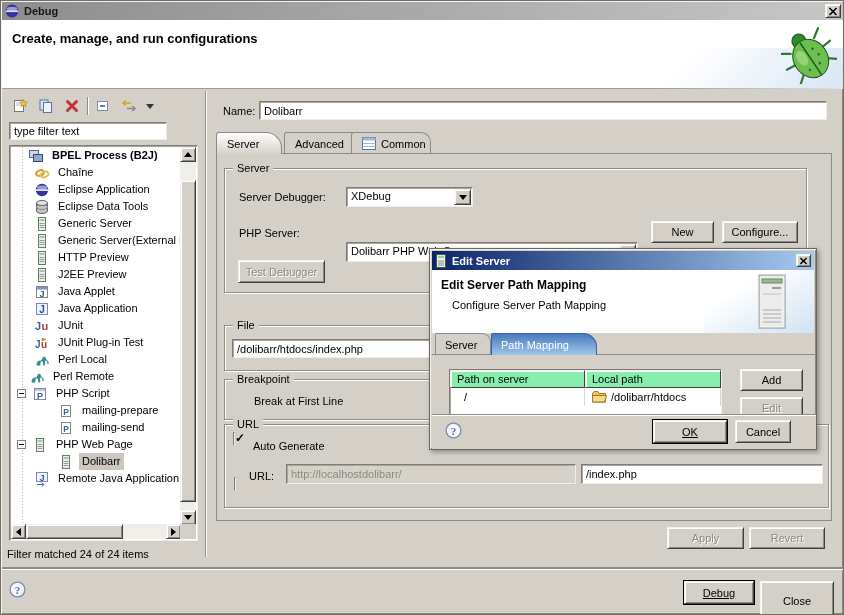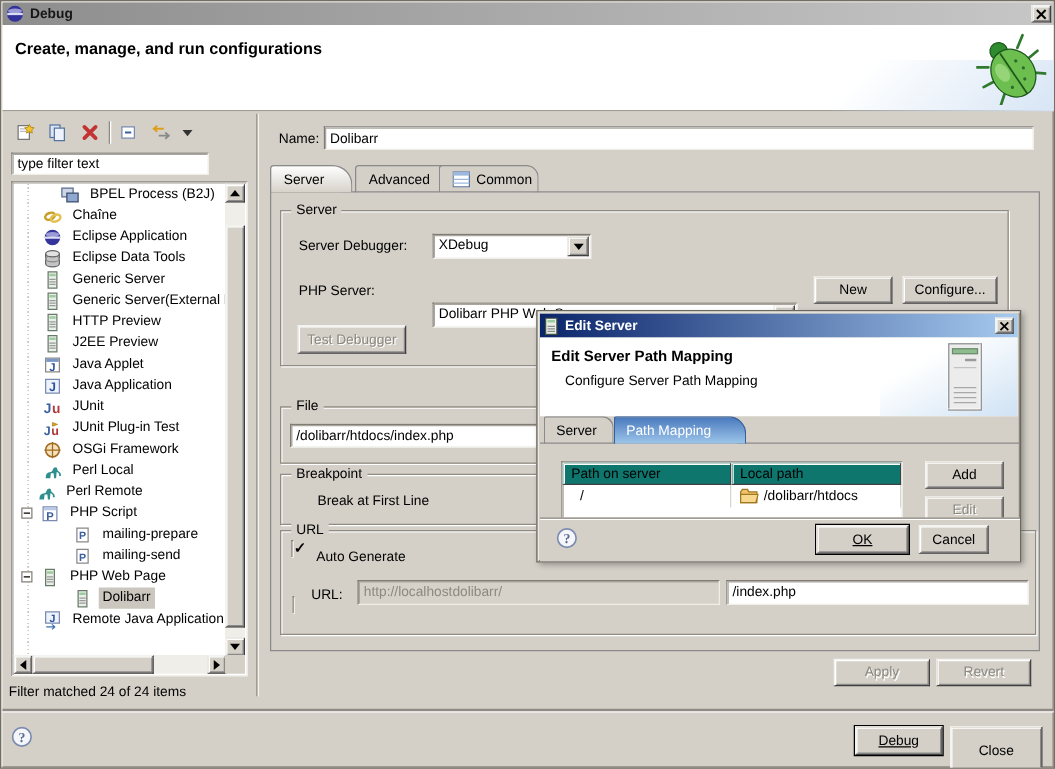--- a/index.html
+++ b/index.html
@@ -97,21 +97,21 @@
     background:#d4d0c8; border:1px solid #6a685e;
     box-shadow: inset 1px 1px 0 #f4f2ee, inset -1px -1px 0 #8a887e, 2px 2px 5px rgba(0,0,0,.35); }
   .dlg-title { position:absolute; left:2px; top:2px; right:2px; height:19px;
     background:linear-gradient(to right,#0a246a,#a6caf0);
     display:flex; align-items:center; padding:0 3px; color:#fff; font-weight:bold; }
   .dlg-head { position:absolute; left:2px; top:21px; right:2px; height:63px; background:#fff; overflow:hidden; }
   .dlg-head .grad { position:absolute; right:0; top:0; width:110px; height:63px;
     background:linear-gradient(to bottom right,#ffffff 30%,#cfe2f4); }
   .dlg-head h2 { font-size:12px; font-weight:bold; padding:8px 0 0 9px; position:relative; }
   .dlg-head .sub { padding:7px 0 0 20px; position:relative; }
-  .tbl-hcell { background:#0f766e; border:1px solid; border-color:#f4f2ee #404040 #404040 #f4f2ee;
+  .tbl-hcell { background:#86efac; border:1px solid; border-color:#f4f2ee #404040 #404040 #f4f2ee;
     box-shadow:inset 1px 1px 0 #fff; display:flex; align-items:center; padding:0 6px; height:18px; }
   .tbl-cell { height:18px; display:flex; align-items:center; padding:0 6px; border-right:1px solid #d8d5cd; }
 </style>
 </head>
 <body>
 
 
 
 
 <div class="abs titlebar">
@@ -199,21 +199,21 @@
 </div>
 
 
 <div class="abs sunken field" style="left:8px;top:121px;width:158px;height:18px">
   <span>type filter text</span>
 </div>
 
 
 <div class="abs sunken tree-box">
   <div class="tree-rows">
-      <div class="trow" style="padding-left: 20px;">
+      <div class="trow" style="padding-left: 0; font-weight: bold;">
         <span class="expspace"></span>
         <span class="ticon">
           <svg viewBox="0 0 16 16">
             <rect x="1.5" y="2.5" width="9" height="7" fill="#cdd6e8" stroke="#5a6b8c"></rect>
             <rect x="5.5" y="6.5" width="9" height="7" fill="#8fa8d0" stroke="#3a4b6c"></rect>
           </svg>
         </span>
         <span class="tlabel">BPEL Process (B2J)</span>
       </div>
       <div class="trow" style="padding-left: 6px;">
@@ -334,31 +334,20 @@
       <div class="trow" style="padding-left: 6px;">
         <span class="expspace"></span>
         <span class="ticon">
           <svg viewBox="0 0 16 16">
             <text x="1" y="13" font-size="10" font-weight="bold" fill="#3a5fa0">J</text>
             <text x="7" y="13" font-size="10" font-weight="bold" fill="#b03a3a">u</text>
             <path d="M8 3 l4 1.5 -4 1.5z" fill="#e0a020" stroke="#9a7000" stroke-width=".5"></path>
           </svg>
         </span>
         <span class="tlabel">JUnit Plug-in Test</span>
-      </div>
-      <div class="trow" style="padding-left: 6px;">
-        <span class="expspace"></span>
-        <span class="ticon">
-          <svg viewBox="0 0 16 16">
-            <circle cx="8" cy="8" r="5.5" fill="#f4e2bc" stroke="#a06a20" stroke-width="1.2"></circle>
-            <line x1="8" y1="1.5" x2="8" y2="14.5" stroke="#a06a20"></line>
-            <line x1="1.5" y1="8" x2="14.5" y2="8" stroke="#a06a20"></line>
-          </svg>
-        </span>
-        <span class="tlabel">OSGi Framework</span>
       </div>
       <div class="trow" style="padding-left: 6px;">
         <span class="expspace"></span>
         <span class="ticon">
           <svg viewBox="0 0 16 16">
             <path d="M2.5 13.5 q0-5 4-5 q1.2 0 1.6-1.6 q.5-2.2 2.2-2.2 q1.6 0 1.6 1.6 q0 1.1 1 1.6 q2 1 2 3.6 l-1.6.4 q.4-3-2-3.4 l-.4 5 h-1.6 l-.4-4 h-2.2 l-.5 4z" fill="#2f8f8f"></path>
           </svg>
         </span>
         <span class="tlabel">Perl Local</span>
       </div>

